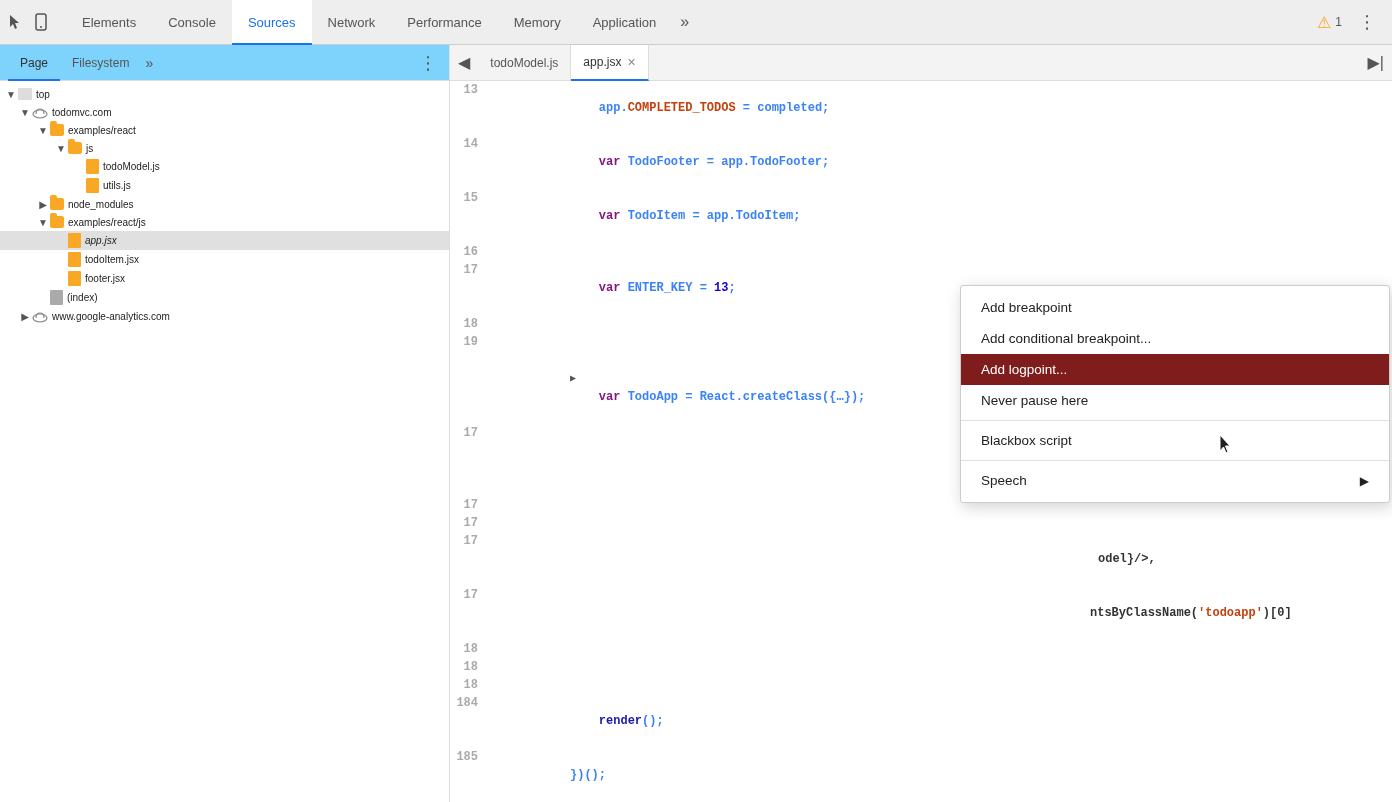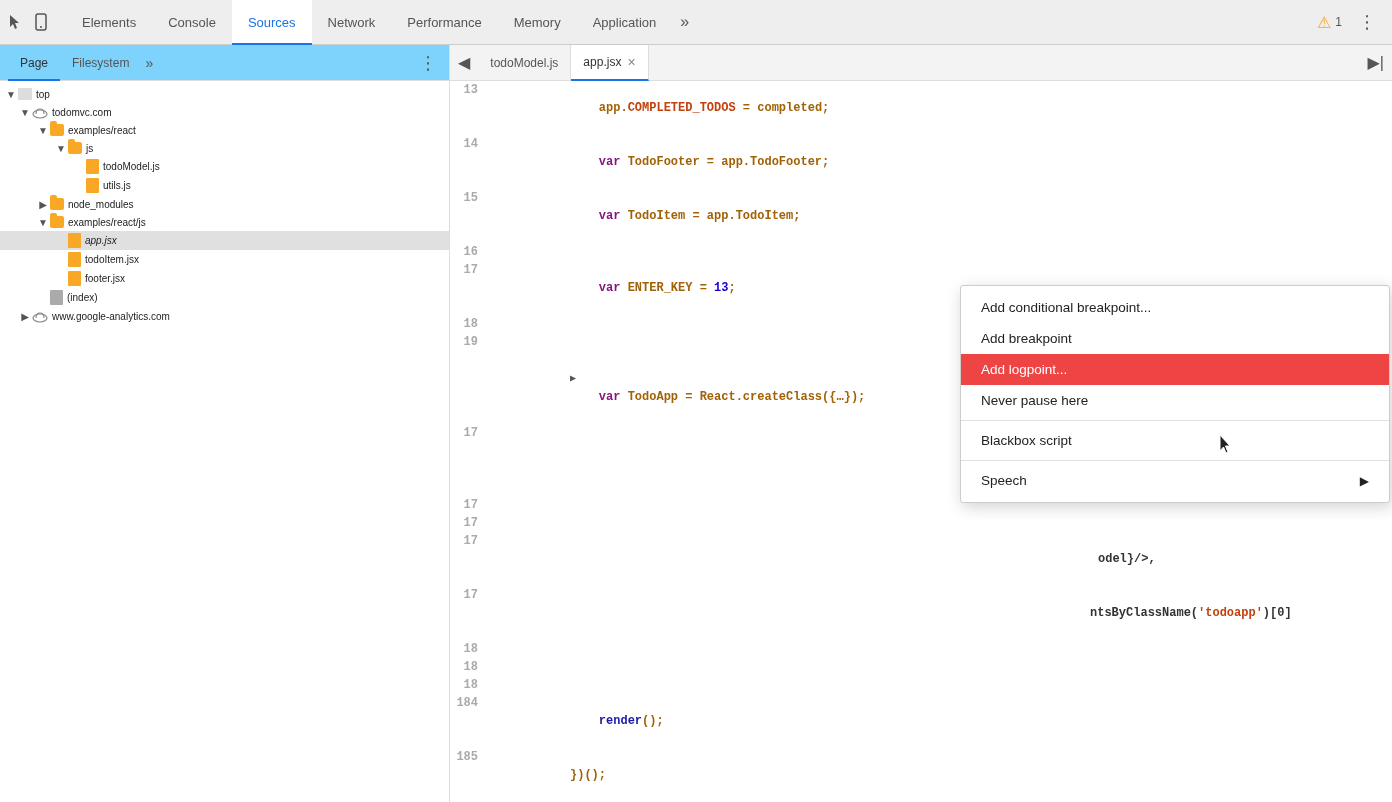--- a/index.html
+++ b/index.html
@@ -277,21 +277,21 @@
     .line-content {
       white-space: pre;
       padding-left: 8px;
     }
 
     
     .kw { color: #881680; } 
     .fn { color: #1a1aa6; }
     .str { color: #c2410c; }
     .num { color: #1c00cf; }
-    .plain { color: #a16207; }
+    .plain { color: #3b82f6; }
 
     
     .context-menu {
       position: absolute;
       left: 510px;
       top: 240px;
       width: 430px;
       background: #fff;
       border: 1px solid #ccc;
       box-shadow: 2px 4px 16px rgba(0,0,0,0.18);
@@ -302,21 +302,21 @@
     .ctx-item {
       display: flex;
       align-items: center;
       padding: 8px 20px;
       font-size: 13.5px;
       color: #222;
       cursor: pointer;
       justify-content: space-between;
     }
     .ctx-item.highlighted {
-      background: #ef4444;
+      background: #7f1d1d;
       color: #fff;
     }
     .ctx-divider {
       height: 1px;
       background: #e0e0e0;
       margin: 4px 0;
     }
     .ctx-arrow {
       font-size: 12px;
     }
@@ -584,24 +584,24 @@
         <span class="line-num">185</span>
         <span class="line-content">
           <span class="plain">})();</span>
         </span>
       </div>
 
     </div>
 
     <div class="context-menu">
       <div class="ctx-item">
+        <span>Add breakpoint</span>
+      </div>
+      <div class="ctx-item">
         <span>Add conditional breakpoint...</span>
-      </div>
-      <div class="ctx-item">
-        <span>Add breakpoint</span>
       </div>
       <div class="ctx-item highlighted">
         <span>Add logpoint...</span>
       </div>
       <div class="ctx-item">
         <span>Never pause here</span>
       </div>
       <div class="ctx-divider"></div>
       <div class="ctx-item">
         <span>Blackbox script</span>

